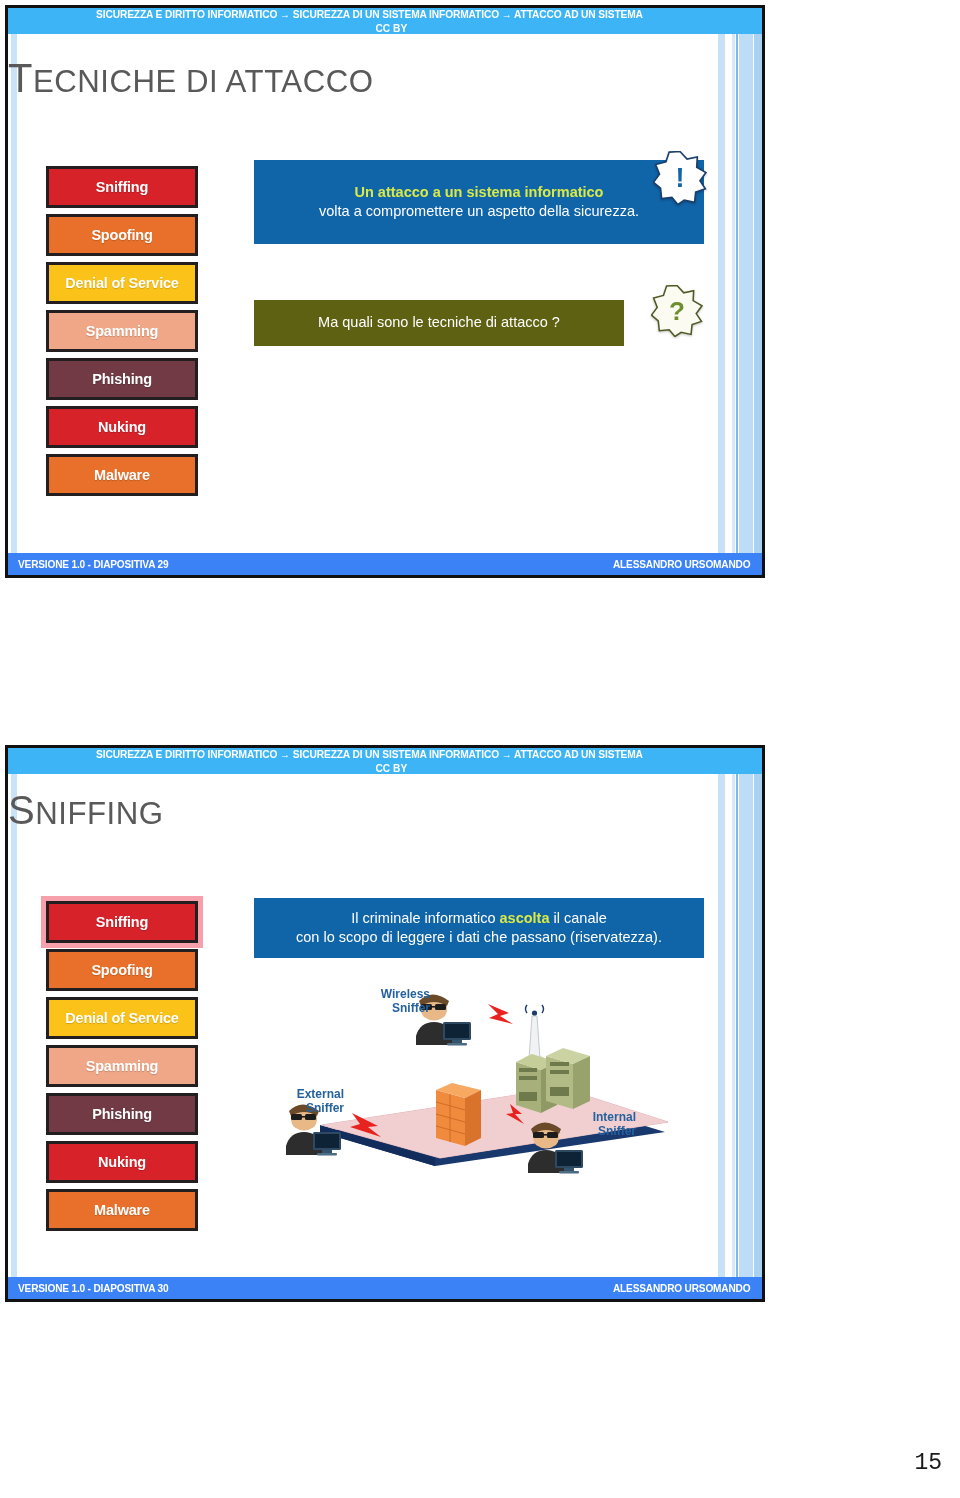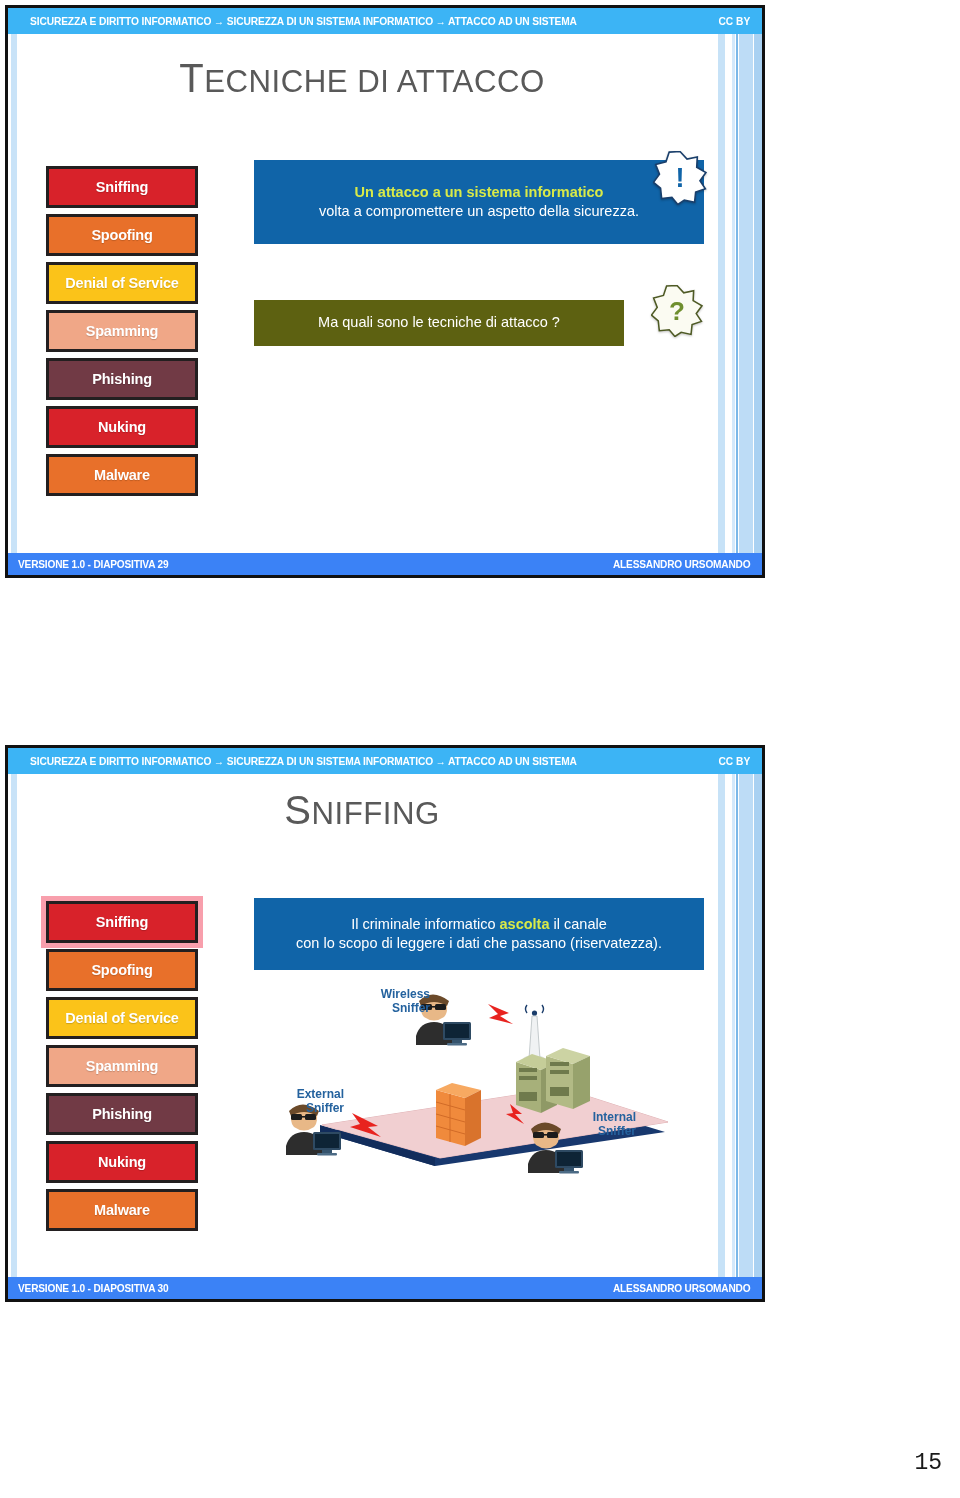--- a/index.html
+++ b/index.html
@@ -63,20 +63,21 @@
   
   .topbar {
     position: absolute;
     top: 0; left: 0; right: 0;
     height: 26px;
     background: #3cb4f5;
     display: flex;
     align-items: center;
     justify-content: space-between;
     padding: 0 12px 0 22px;
+    flex-direction: column;
   }
   .topbar .crumb {
     color: #ffffff;
     font-size: 11px;
     font-weight: 600;
     letter-spacing: -0.15px;
     white-space: nowrap;
     transform: scaleX(0.93);
     transform-origin: left center;
   }
@@ -108,21 +109,20 @@
     white-space: nowrap;
     transform: scaleX(0.92);
   }
   .botbar .lf { transform-origin: left center; }
   .botbar .rf { transform-origin: right center; }
 
   
   .slide-title {
     position: absolute;
     left: 0; right: 46px;
-    text-align: center;
     color: #595959;
     font-weight: 400;
     font-family: "Liberation Sans", sans-serif;
     letter-spacing: 0.5px;
     white-space: nowrap;
   }
   .slide-1 .slide-title { top: 48px;  font-size: 40px; }
   .slide-2 .slide-title { top: 40px;  font-size: 40px; }
   .slide-title .cap  { font-size: 1em; }
   .slide-title .small{ font-size: 0.78em; }
@@ -165,21 +165,21 @@
     padding: 8px 18px;
   }
   .msgbox .hl { color: #d9ea48; font-weight: bold; }
   .msgbox b  { font-weight: bold; }
 
   .msg-blue  { background: #1064a8; }
   .msg-olive { background: #5d6111; }
 
   #box-definition { left: 246px; top: 152px; width: 450px; height: 84px; }
   #box-question   { left: 246px; top: 292px; width: 370px; height: 46px; }
-  #box-sniffing   { left: 246px; top: 150px; width: 450px; height: 72px; }
+  #box-sniffing   { left: 246px; top: 150px; width: 450px; height: 60px; }
 
   
   .burst {
     position: absolute;
     width: 54px; height: 54px;
     display: flex; align-items: center; justify-content: center;
     filter: drop-shadow(0 1px 1px rgba(0,0,0,0.25));
   }
   .burst svg { position: absolute; inset: 0; width: 100%; height: 100%; }
   .burst .mark {

